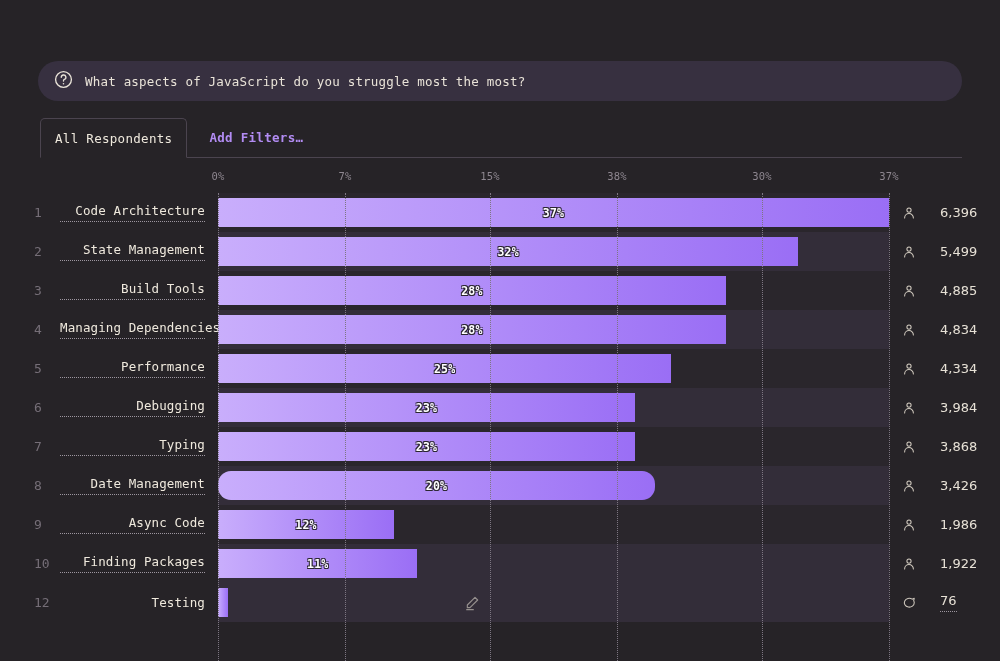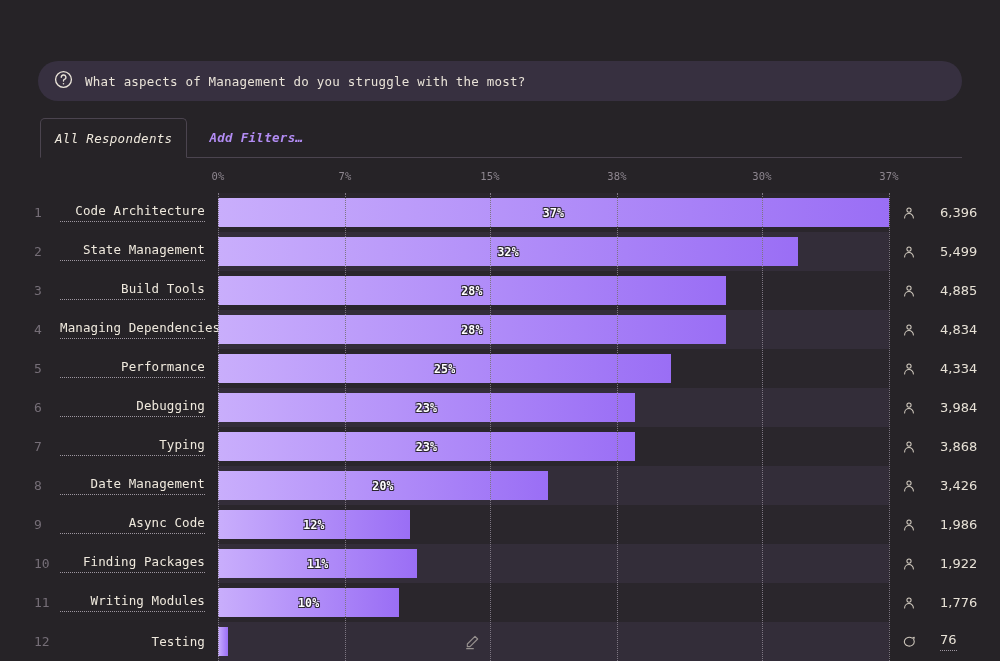--- a/index.html
+++ b/index.html
@@ -42,21 +42,21 @@
 
   
   .tabs {
     position: absolute; left: 40px; top: 118px;
     width: 922px; height: 40px;
     display: flex; align-items: stretch;
     border-bottom: 1px solid #4b444f;
   }
   .tab {
     display: flex; align-items: center; padding: 0 14px;
-    font-size: 12.5px; letter-spacing: .3px; font-style: italic;
+    font-size: 12.5px; letter-spacing: .3px;
   }
   .tab.active {
     color: #efe9dd;
     border: 1px solid #4b444f;
     border-bottom: 1px solid #262327;
     border-radius: 5px 5px 0 0;
     margin-bottom: -1px;
     background: #262327;
   }
   .tab.filters { color: #b28cf3; font-weight: 700; padding-left: 22px; }
@@ -130,21 +130,21 @@
 
 
   <div class="question-bar">
     <span>
       <svg class="q-icon" viewBox="0 0 24 24" fill="none" stroke="#e9e3d8" stroke-width="1.7" stroke-linecap="round" stroke-linejoin="round">
         <circle cx="12" cy="12" r="10"></circle>
         <path d="M9.2 9.2a2.9 2.9 0 1 1 3.9 2.7c-.7.3-1.1 1-1.1 1.7v.4"></path>
         <circle cx="12" cy="17.3" r="1" fill="#e9e3d8" stroke="none"></circle>
       </svg>
     </span>
-    <span class="q-text">What aspects of Management do you struggle with the most?</span>
+    <span class="q-text">What aspects of JavaScript do you struggle most the most?</span>
   </div>
 
   <div class="tabs">
     <div class="tab active">
       <span>All Respondents</span>
     </div>
     <div class="tab filters">
       <span>Add Filters…</span>
     </div>
     <div class="tabs-spacer"></div>
@@ -276,38 +276,38 @@
                 <path d="M4.5 20.5a7.5 7.5 0 0 1 15 0"></path>
               </svg>
             </span>
             <span class="count-text">3,868</span>
           </div>
         </div>
         <div class="row even">
           <div class="row-band"></div>
           <div class="rank">8</div>
           <div class="label dotted">Date Management</div>
-          <div class="bar" style="width: 330px;">
+          <div class="bar" style="width: 437px; border-radius: 13px;">
             <span class="bar-value">20%</span>
           </div>
           <div class="count">
             <span style="display: flex;">
               <svg class="count-icon" viewBox="0 0 24 24" fill="none" stroke="#cfc8bd" stroke-width="1.8" stroke-linecap="round" stroke-linejoin="round">
                 <circle cx="12" cy="7" r="3.6"></circle>
                 <path d="M4.5 20.5a7.5 7.5 0 0 1 15 0"></path>
               </svg>
             </span>
             <span class="count-text">3,426</span>
           </div>
         </div>
         <div class="row odd">
           <div class="row-band"></div>
           <div class="rank">9</div>
           <div class="label dotted">Async Code</div>
-          <div class="bar" style="width: 192px;">
+          <div class="bar" style="width: 176px;">
             <span class="bar-value">12%</span>
           </div>
           <div class="count">
             <span style="display: flex;">
               <svg class="count-icon" viewBox="0 0 24 24" fill="none" stroke="#cfc8bd" stroke-width="1.8" stroke-linecap="round" stroke-linejoin="round">
                 <circle cx="12" cy="7" r="3.6"></circle>
                 <path d="M4.5 20.5a7.5 7.5 0 0 1 15 0"></path>
               </svg>
             </span>
             <span class="count-text">1,986</span>
@@ -321,37 +321,20 @@
             <span class="bar-value">11%</span>
           </div>
           <div class="count">
             <span style="display: flex;">
               <svg class="count-icon" viewBox="0 0 24 24" fill="none" stroke="#cfc8bd" stroke-width="1.8" stroke-linecap="round" stroke-linejoin="round">
                 <circle cx="12" cy="7" r="3.6"></circle>
                 <path d="M4.5 20.5a7.5 7.5 0 0 1 15 0"></path>
               </svg>
             </span>
             <span class="count-text">1,922</span>
-          </div>
-        </div>
-        <div class="row odd">
-          <div class="row-band"></div>
-          <div class="rank">11</div>
-          <div class="label dotted">Writing Modules</div>
-          <div class="bar" style="width: 181.351px;">
-            <span class="bar-value">10%</span>
-          </div>
-          <div class="count">
-            <span style="display: flex;">
-              <svg class="count-icon" viewBox="0 0 24 24" fill="none" stroke="#cfc8bd" stroke-width="1.8" stroke-linecap="round" stroke-linejoin="round">
-                <circle cx="12" cy="7" r="3.6"></circle>
-                <path d="M4.5 20.5a7.5 7.5 0 0 1 15 0"></path>
-              </svg>
-            </span>
-            <span class="count-text">1,776</span>
           </div>
         </div>
         <div class="row even">
           <div class="row-band"></div>
           <div class="rank">12</div>
           <div class="label">Testing</div>
           <div class="bar" style="width: 10px;"></div>
           <span style="position: absolute; left: 232px; display: flex; align-items: center;">
             <svg class="pencil-icon" viewBox="0 0 24 24" fill="none" stroke="#d8d2c7" stroke-width="1.7" stroke-linecap="round" stroke-linejoin="round">
               <path d="M16.5 3.5l4 4L9 19H5v-4z"></path>

